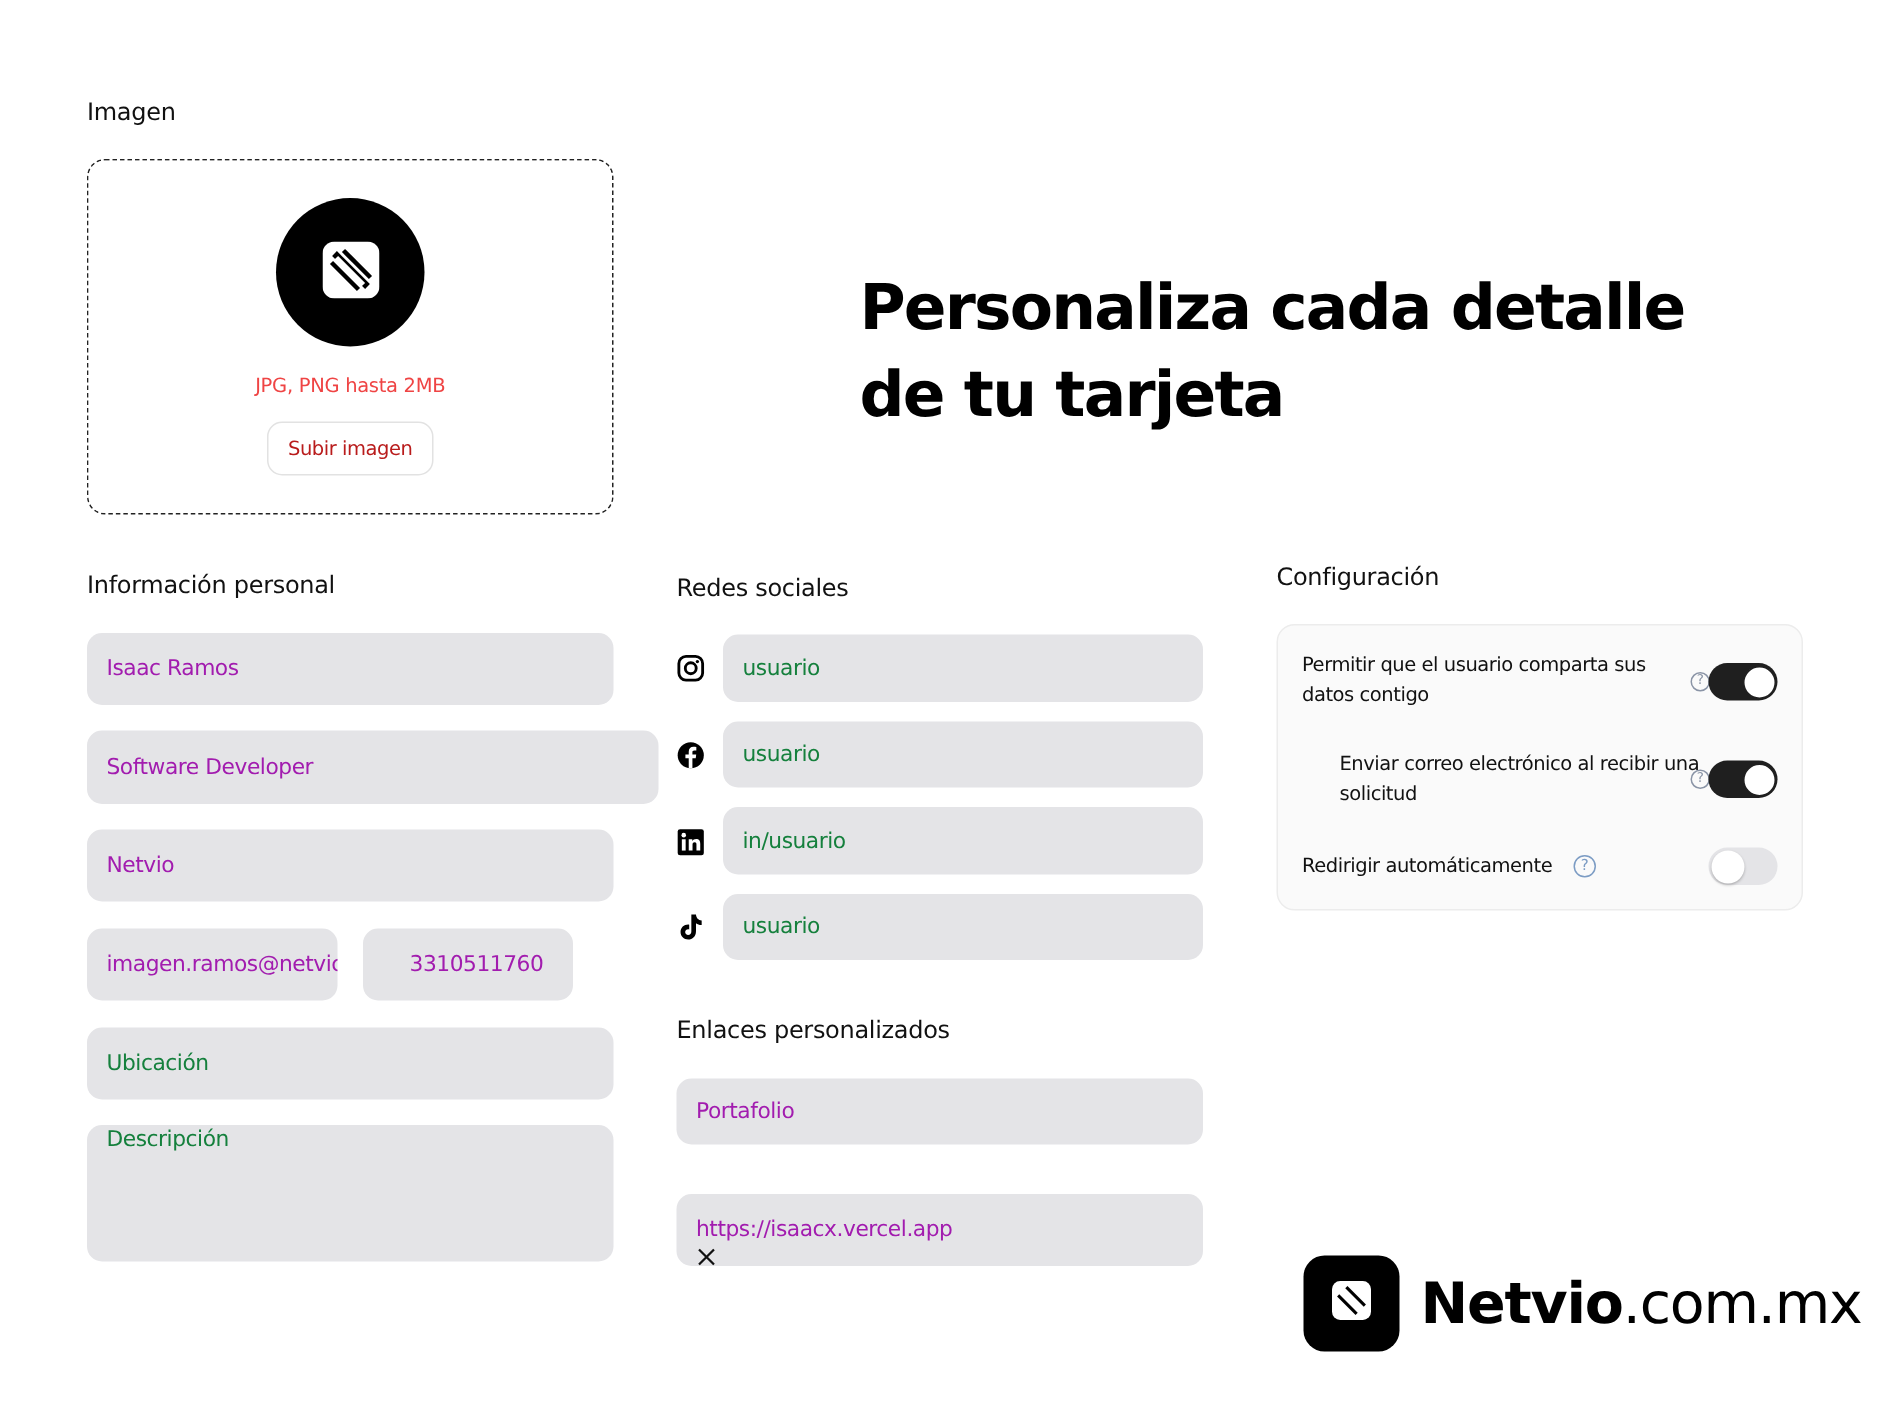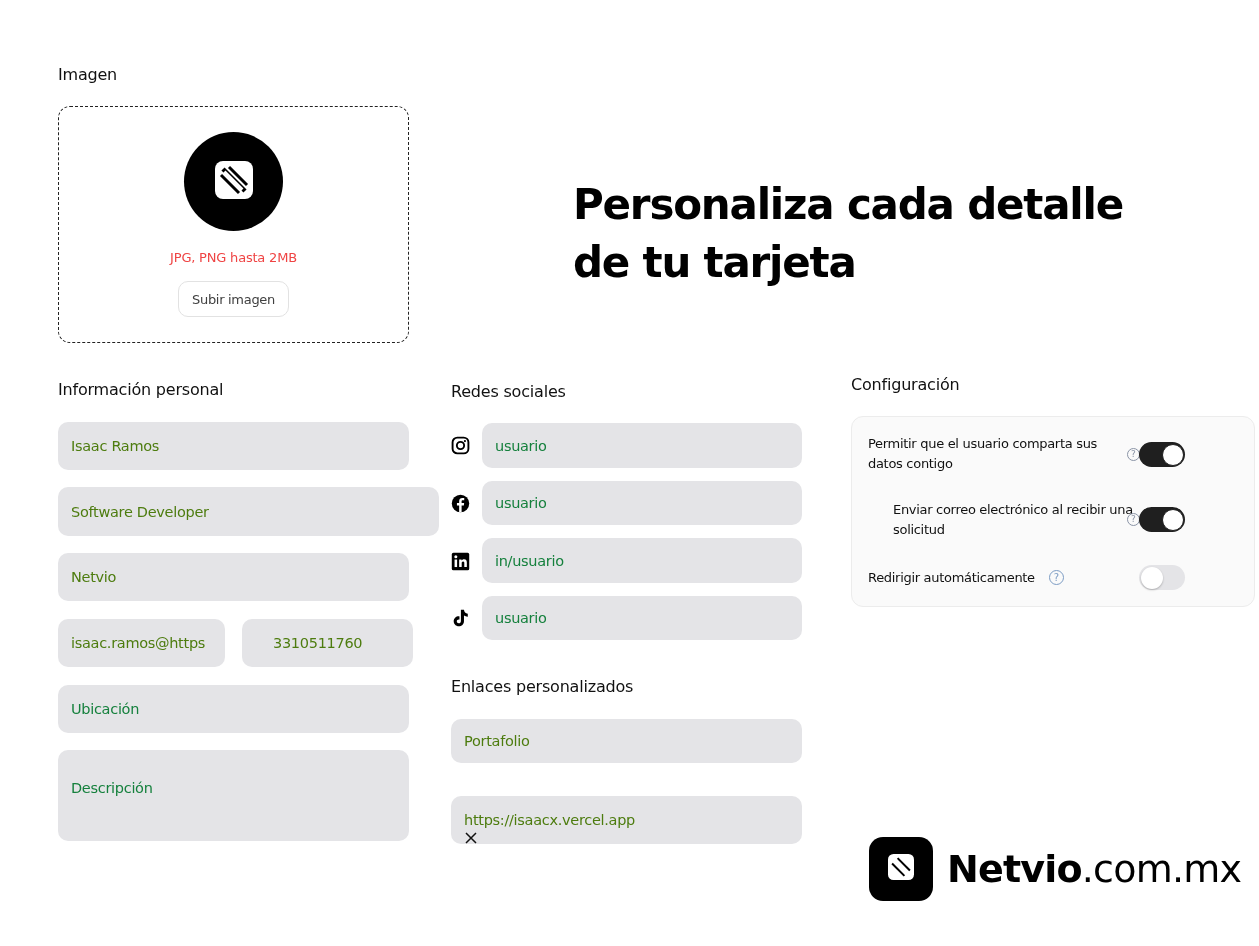--- a/index.html
+++ b/index.html
@@ -27,55 +27,55 @@
       display: flex; align-items: center; justify-content: center;
     }
     .hint {
       position: absolute; left: 0; right: 0; top: 143px; text-align: center;
       font-size: 13px; color: #ef4444; letter-spacing: -0.2px;
     }
     .upload-btn {
       position: absolute; left: 119px; top: 174px; width: 111px; height: 36px;
       border: 1.5px solid #e2e2e2; border-radius: 10px; background: #fff;
       font-family: "DejaVu Sans", "Liberation Sans", sans-serif;
-      font-size: 13px; color: #404040; letter-spacing: -0.3px;
+      font-size: 13px; color: #b91c1c; letter-spacing: -0.3px;
       display: flex; align-items: center; justify-content: center; cursor: pointer;
     }
 
     
     .headline {
       left: 573px; top: 176px; width: 560px;
       font-size: 42px; font-weight: 700; line-height: 58px; letter-spacing: -1.2px;
       color: #000;
     }
 
     
     .field {
       position: absolute; background: #e4e4e7; border-radius: 10px;
       border: none; outline: none; padding: 0 13px;
       font-family: "DejaVu Sans", "Liberation Sans", sans-serif;
-      font-size: 14.5px; color: #4d7c0f; letter-spacing: -0.3px;
+      font-size: 14.5px; color: #a21caf; letter-spacing: -0.3px;
       display: flex; align-items: center; overflow: hidden; white-space: nowrap;
     }
     .field.placeholder { color: #15803d; }
-    .field.textarea { align-items: flex-start; padding-top: 30px; }
+    .field.textarea { align-items: flex-start; padding-top: 2px; }
 
     .social-icon {
       position: absolute; width: 20px; height: 20px;
       display: flex; align-items: center; justify-content: center;
     }
 
     .close-x {
       left: 462px; top: 829px; width: 18px; height: 18px; cursor: pointer;
       display: flex; align-items: center; justify-content: center;
     }
 
     
     .config-panel {
-      left: 851px; top: 416px; width: 404px; height: 191px;
+      left: 851px; top: 416px; width: 351px; height: 191px;
       background: #fafafa; border: 1px solid #ececec; border-radius: 12px;
     }
     .cfg-label {
       position: absolute; font-size: 13px; line-height: 20px; color: #111;
       letter-spacing: -0.3px;
     }
     .help-icon {
       position: absolute; width: 13px; height: 13px; border-radius: 50%;
       border: 1.2px solid #8a94a6; color: #8a94a6;
       font-size: 9px; line-height: 11px; text-align: center; cursor: pointer;
@@ -133,22 +133,22 @@
   <div class="abs headline">
     <div>Personaliza cada detalle</div>
     <div>de tu tarjeta</div>
   </div>
 
   <div class="abs section-title" style="left:58px; top:380px;">Información personal</div>
 
   <div class="field" style="left:58px; top:422px; width:351px; height:48px;">Isaac Ramos</div>
   <div class="field" style="left:58px; top:487px; width:381px; height:49px;">Software Developer</div>
   <div class="field" style="left:58px; top:553px; width:351px; height:48px;">Netvio</div>
-  <div class="field" style="left:58px; top:619px; width:167px; height:48px;">isaac.ramos@https</div>
-  <div class="field" style="left:242px; top:619px; width:171px; height:48px;padding-left:31px;">3310511760</div>
+  <div class="field" style="left:58px; top:619px; width:167px; height:48px;">imagen.ramos@netvic</div>
+  <div class="field" style="left:242px; top:619px; width:140px; height:48px;padding-left:31px;">3310511760</div>
   <div class="field placeholder" style="left:58px; top:685px; width:351px; height:48px;">Ubicación</div>
   <div class="field placeholder textarea" style="left:58px; top:750px; width:351px; height:91px;">Descripción</div>
 
   <div class="abs section-title" style="left:451px; top:382px;">Redes sociales</div>
 
   <span class="social-icon" style="left:450px; top:435px;">
     <svg width="19" height="19" viewBox="0 0 24 24">
         <rect x="2" y="2" width="20" height="20" rx="6" fill="none" stroke="#000" stroke-width="2.4"></rect>
         <circle cx="12" cy="12" r="4.6" fill="none" stroke="#000" stroke-width="2.4"></circle>
         <circle cx="17.6" cy="6.4" r="1.4" fill="#000"></circle>

